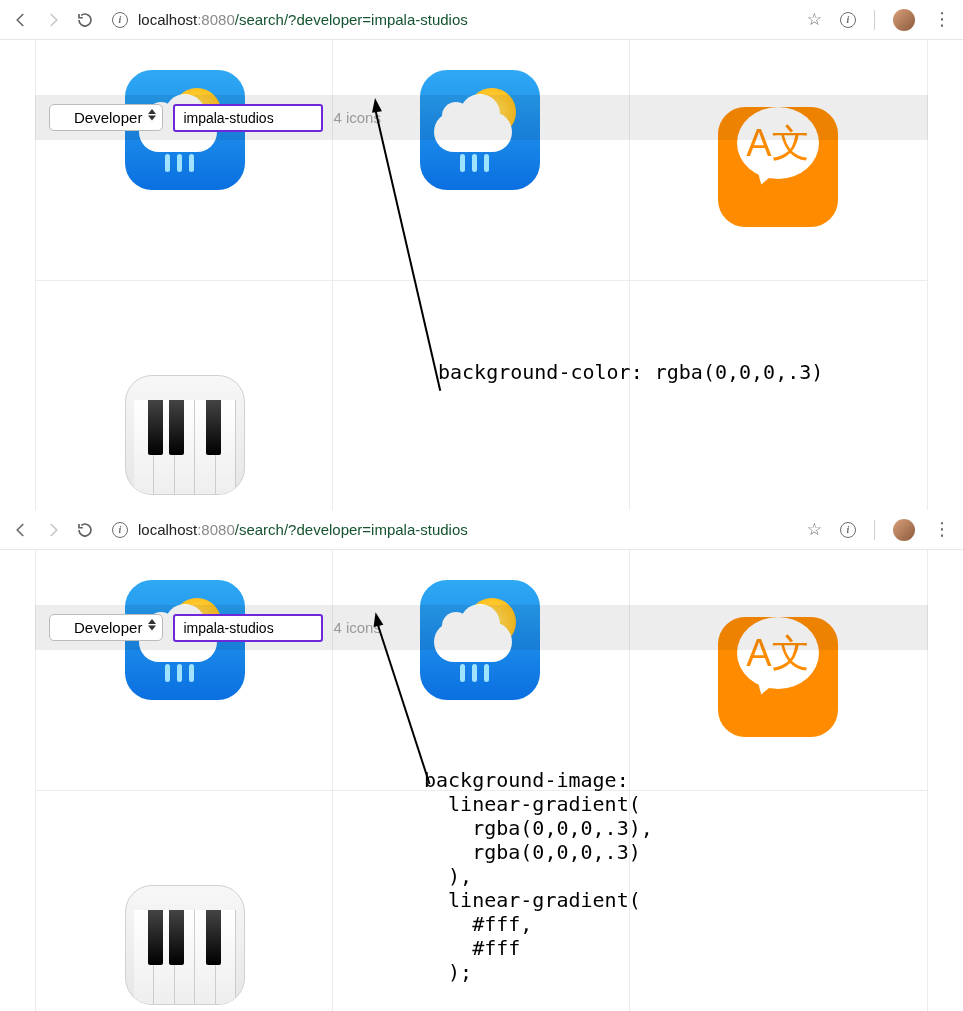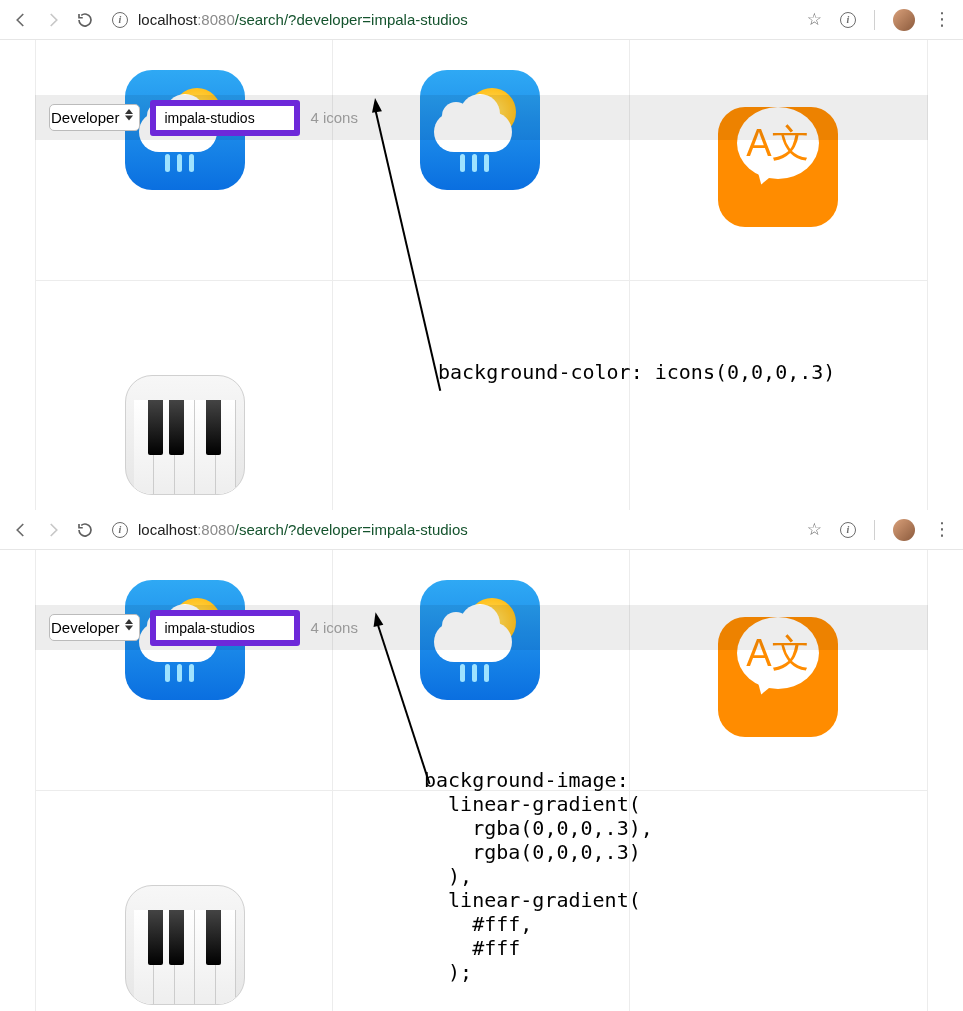--- a/index.html
+++ b/index.html
@@ -48,32 +48,32 @@
 .grid-row-line { position:absolute; left:0; right:0; height:1px; background:#ececec; }
 
 .filter-bar {
   position:absolute; left:35px; right:35px; top:55px; height:45px;
   background: rgba(0,0,0,0.07);
   display:flex; align-items:center; padding: 0 14px; gap: 10px;
   font-size: 15px;
 }
 .select-wrap {
   background:#fff; border:1px solid #bbb; border-radius:5px;
-  padding: 4px 20px 4px 1px; position:relative; font-size:15px;
+  padding: 4px 20px 4px 24px; position:relative; font-size:15px;
 }
 .select-wrap::after{
   content:""; position:absolute; right:6px; top:50%; transform:translateY(-50%);
   width:0;height:0;border-left:4px solid transparent;border-right:4px solid transparent;border-top:5px solid #333;
 }
 .select-wrap::before{
   content:""; position:absolute; right:6px; top:50%; transform:translateY(-9px);
   width:0;height:0;border-left:4px solid transparent;border-right:4px solid transparent;border-bottom:5px solid #333;
 }
 .text-input {
-  background:#fff; border:6px solid #6d28d9; border-radius:3px;
+  background:#fff; border:2px solid #6d28d9; border-radius:3px;
   padding: 4px 8px; width: 150px; font-size:14px; font-family:inherit;
 }
 .count { color:#999; font-size:15px; }
 
 .app-icon { position:absolute; width:120px; height:120px; border-radius:27px; }
 .weather { background: linear-gradient(180deg,#2fa9f4,#0a6fe0); overflow:hidden; }
 .weather .sun { position:absolute; width:48px;height:48px;border-radius:50%; background:radial-gradient(circle,#ffe066,#ffb300); top:18px; right:24px;}
 .weather .cloud { position:absolute; width:78px; height:40px; background:#fff; border-radius:30px; top:42px; left:14px; }
 .weather .cloud::before{content:"";position:absolute;width:40px;height:40px;background:#fff;border-radius:50%;top:-18px;left:26px;}
 .weather .cloud::after{content:"";position:absolute;width:28px;height:28px;background:#fff;border-radius:50%;top:-10px;left:8px;}
@@ -170,21 +170,21 @@
     </div>
 
     <div class="filter-bar">
       <div class="select-wrap"><span>Developer</span></div>
       <input class="text-input" value="impala-studios" style="">
       <span class="count">4 icons</span>
     </div>
 
     <div class="arrow-head" style="left:371px; top:58px; transform:rotate(-8deg)"></div>
     <div class="arrow-line" style="left:376px; top:68px; width:290px; transform:rotate(77deg)"></div>
-    <div class="annot" style="left:438px; top:320px">background-color: icons(0,0,0,.3)</div>
+    <div class="annot" style="left:438px; top:320px">background-color: rgba(0,0,0,.3)</div>
   </div>
 </div>
 
 <div class="second">
   <div class="browser-bar">
     <div class="nav-arrow">
         <svg width="18" height="18" viewBox="0 0 24 24" fill="none" stroke="currentColor" stroke-width="2.2">
           <path d="M15 4 L7 12 L15 20"></path>
         </svg>
       </div>

